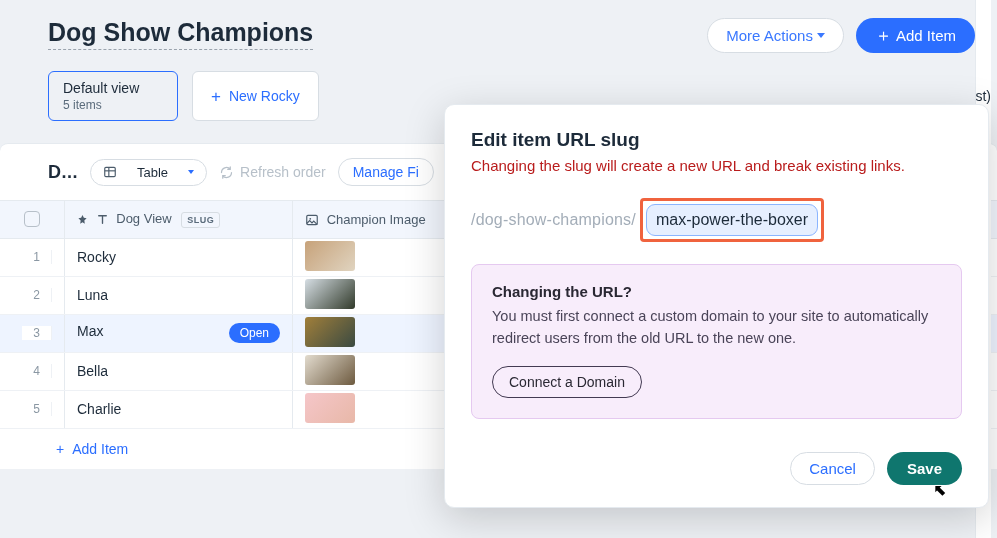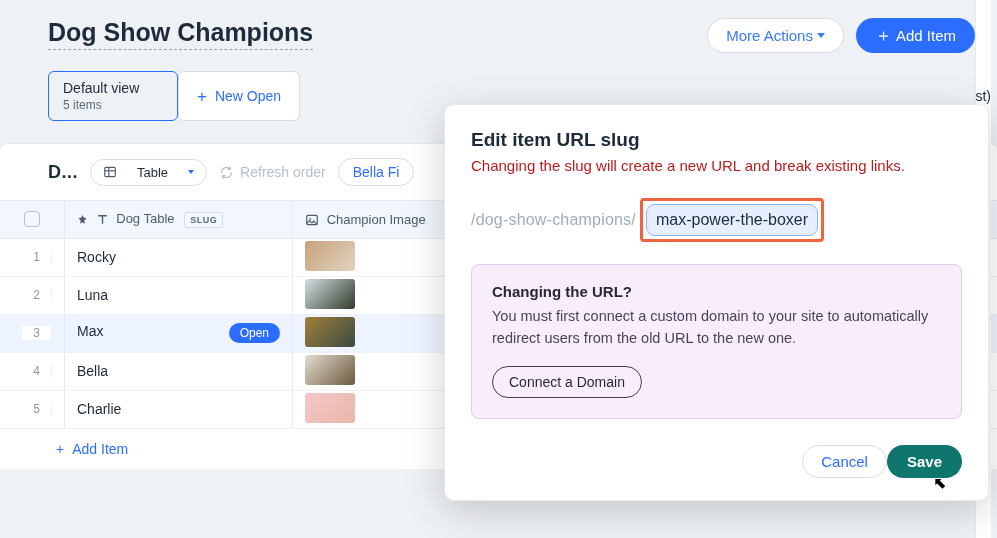--- a/index.html
+++ b/index.html
@@ -50,21 +50,21 @@
     .chevron {
       width: 0; height: 0;
       border-left: 4px solid transparent;
       border-right: 4px solid transparent;
       border-top: 5px solid currentColor;
     }
     .plus-icon { font-size: 17px; font-weight: 400; line-height: 1; }
 
     .view-bar {
       display: flex;
-      gap: 0;
+      gap: 14px;
       padding: 18px 22px 0 48px;
       align-items: stretch;
     }
     .view-card {
       background: transparent;
       border: 1.5px solid #2b6eff;
       border-radius: 6px;
       padding: 8px 14px;
       min-width: 130px;
     }
@@ -252,23 +252,24 @@
     .callout .connect-btn {
       border:1px solid #433a52;
       background:transparent;
       color:#2a2833;
       border-radius:18px;
       padding:7px 16px;
       font-size:14px;
       font-weight:500;
     }
     .modal-actions {
-      margin-top:26px;
+      margin-top:33px;
       display:flex;
       justify-content:flex-end;
+      gap:12px;
     }
     .btn-ghost {
       background:#fff;
       border:1px solid #d7dde3;
       color:#2b6eff;
       border-radius:18px;
       padding:7px 18px;
       font-size:15px;
       font-weight:500;
     }
@@ -329,21 +330,21 @@
   </div>
 </div>
 
 <div class="view-bar">
   <div class="view-card">
     <div class="view-name">Default view</div>
     <div class="view-sub">5 items</div>
   </div>
   <div class="new-view">
     <span class="plus-icon" style="color:#2b6eff">+</span>
-    <span>New Open</span>
+    <span>New Rocky</span>
   </div>
 </div>
 
 <div class="content">
   <div class="toolbar">
     <div class="trunc-title">D...</div>
     <div class="pill">
       <svg width="14" height="14" viewBox="0 0 24 24">
           <rect x="3" y="4" width="18" height="16" rx="2" fill="none" stroke="#4c5c6b" stroke-width="2"></rect>
           <line x1="3" y1="10" x2="21" y2="10" stroke="#4c5c6b" stroke-width="2"></line>
@@ -351,41 +352,41 @@
         </svg>
       <span>Table</span>
       <span class="chevron-sm"></span>
     </div>
     <div class="refresh">
       <svg width="15" height="15" viewBox="0 0 24 24">
           <path d="M4 12a8 8 0 0 1 14-5.3M20 12a8 8 0 0 1-14 5.3M18 3v4h-4M6 21v-4h4" fill="none" stroke="#b7c0c9" stroke-width="2" stroke-linecap="round"></path>
         </svg>
       <span>Refresh order</span>
     </div>
-    <div class="manage-btn">Bella Fi</div>
+    <div class="manage-btn">Manage Fi</div>
   </div>
 
   <table>
     <thead>
       <tr>
         <th class="chk">
             <div class="chk-inner"></div>
           </th>
         <th class="namecol" style="width:228px;">
           <span class="hdr-icon">
               <svg class="pin-svg" width="11" height="11" viewBox="0 0 24 24">
                 <path d="M12 2l3 6 6 1-5 5 1 7-5-3-5 3 1-7-5-5 6-1z" fill="currentColor"></path>
               </svg>
             </span>
           <span class="hdr-icon">
               <svg width="13" height="13" viewBox="0 0 24 24">
                 <path d="M5 5h14M12 5v14" stroke="#4c5c6b" stroke-width="2.5" stroke-linecap="round"></path>
               </svg>
             </span>
-          <span>Dog Table</span>
+          <span>Dog View</span>
           <span class="slug-badge">SLUG</span>
         </th>
         <th class="imgcol">
           <span class="hdr-icon">
               <svg width="14" height="14" viewBox="0 0 24 24">
                 <rect x="3" y="4" width="18" height="16" rx="2" fill="none" stroke="#4c5c6b" stroke-width="2"></rect>
                 <circle cx="9" cy="10" r="1.5" fill="#4c5c6b"></circle>
                 <path d="M3 18l5-5 4 4 3-3 6 6" fill="none" stroke="#4c5c6b" stroke-width="2"></path>
               </svg>
             </span>

